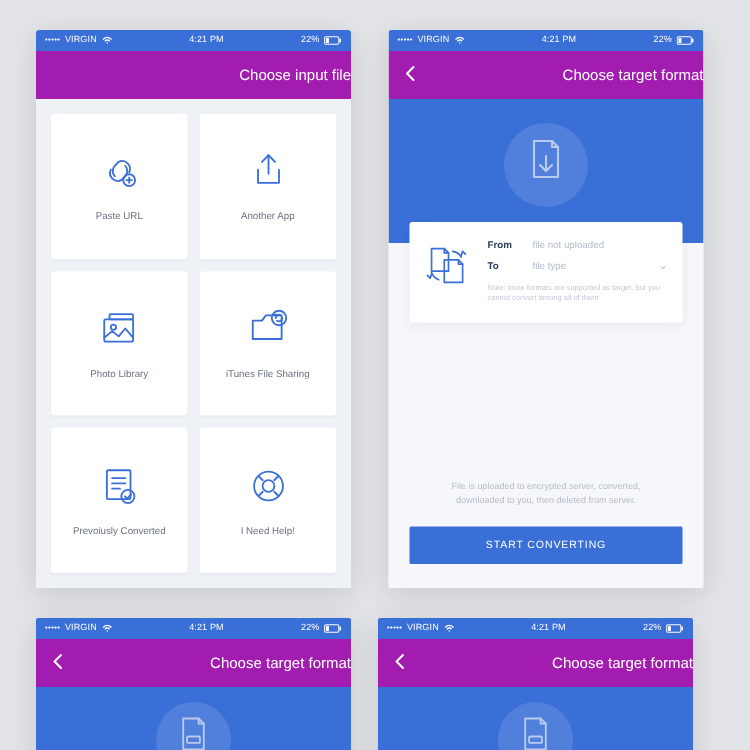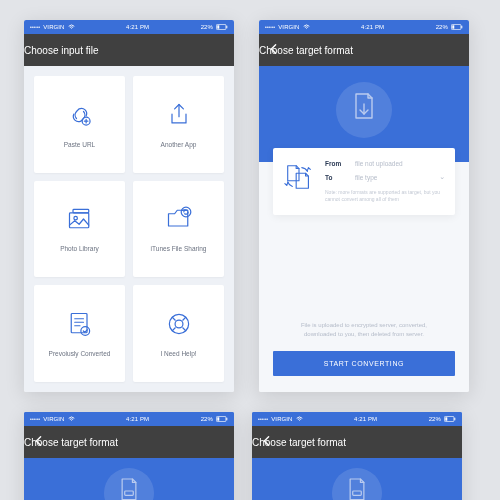--- a/index.html
+++ b/index.html
@@ -36,26 +36,26 @@
     align-items: center;
     justify-content: space-between;
     padding: 0 6px;
     letter-spacing: 0.1px;
   }
   .status-left { display: flex; align-items: center; gap: 3px; }
   .status-right { display: flex; align-items: center; gap: 3px; }
   .dots::before { content: "•••••"; font-size: 5px; letter-spacing: 0.3px; }
   .wifi svg, .batt svg { display: block; }
   .nav {
-    background: #404040;
+    background: #a21caf;
     color: #fff;
     height: 32px;
     display: flex;
     align-items: center;
-    justify-content: flex-start;
+    justify-content: flex-end;
     position: relative;
   }
   .nav .back {
     position: absolute;
     left: 10px;
     top: 50%;
     transform: translateY(-50%);
     font-size: 12px;
     line-height: 1;
   }

